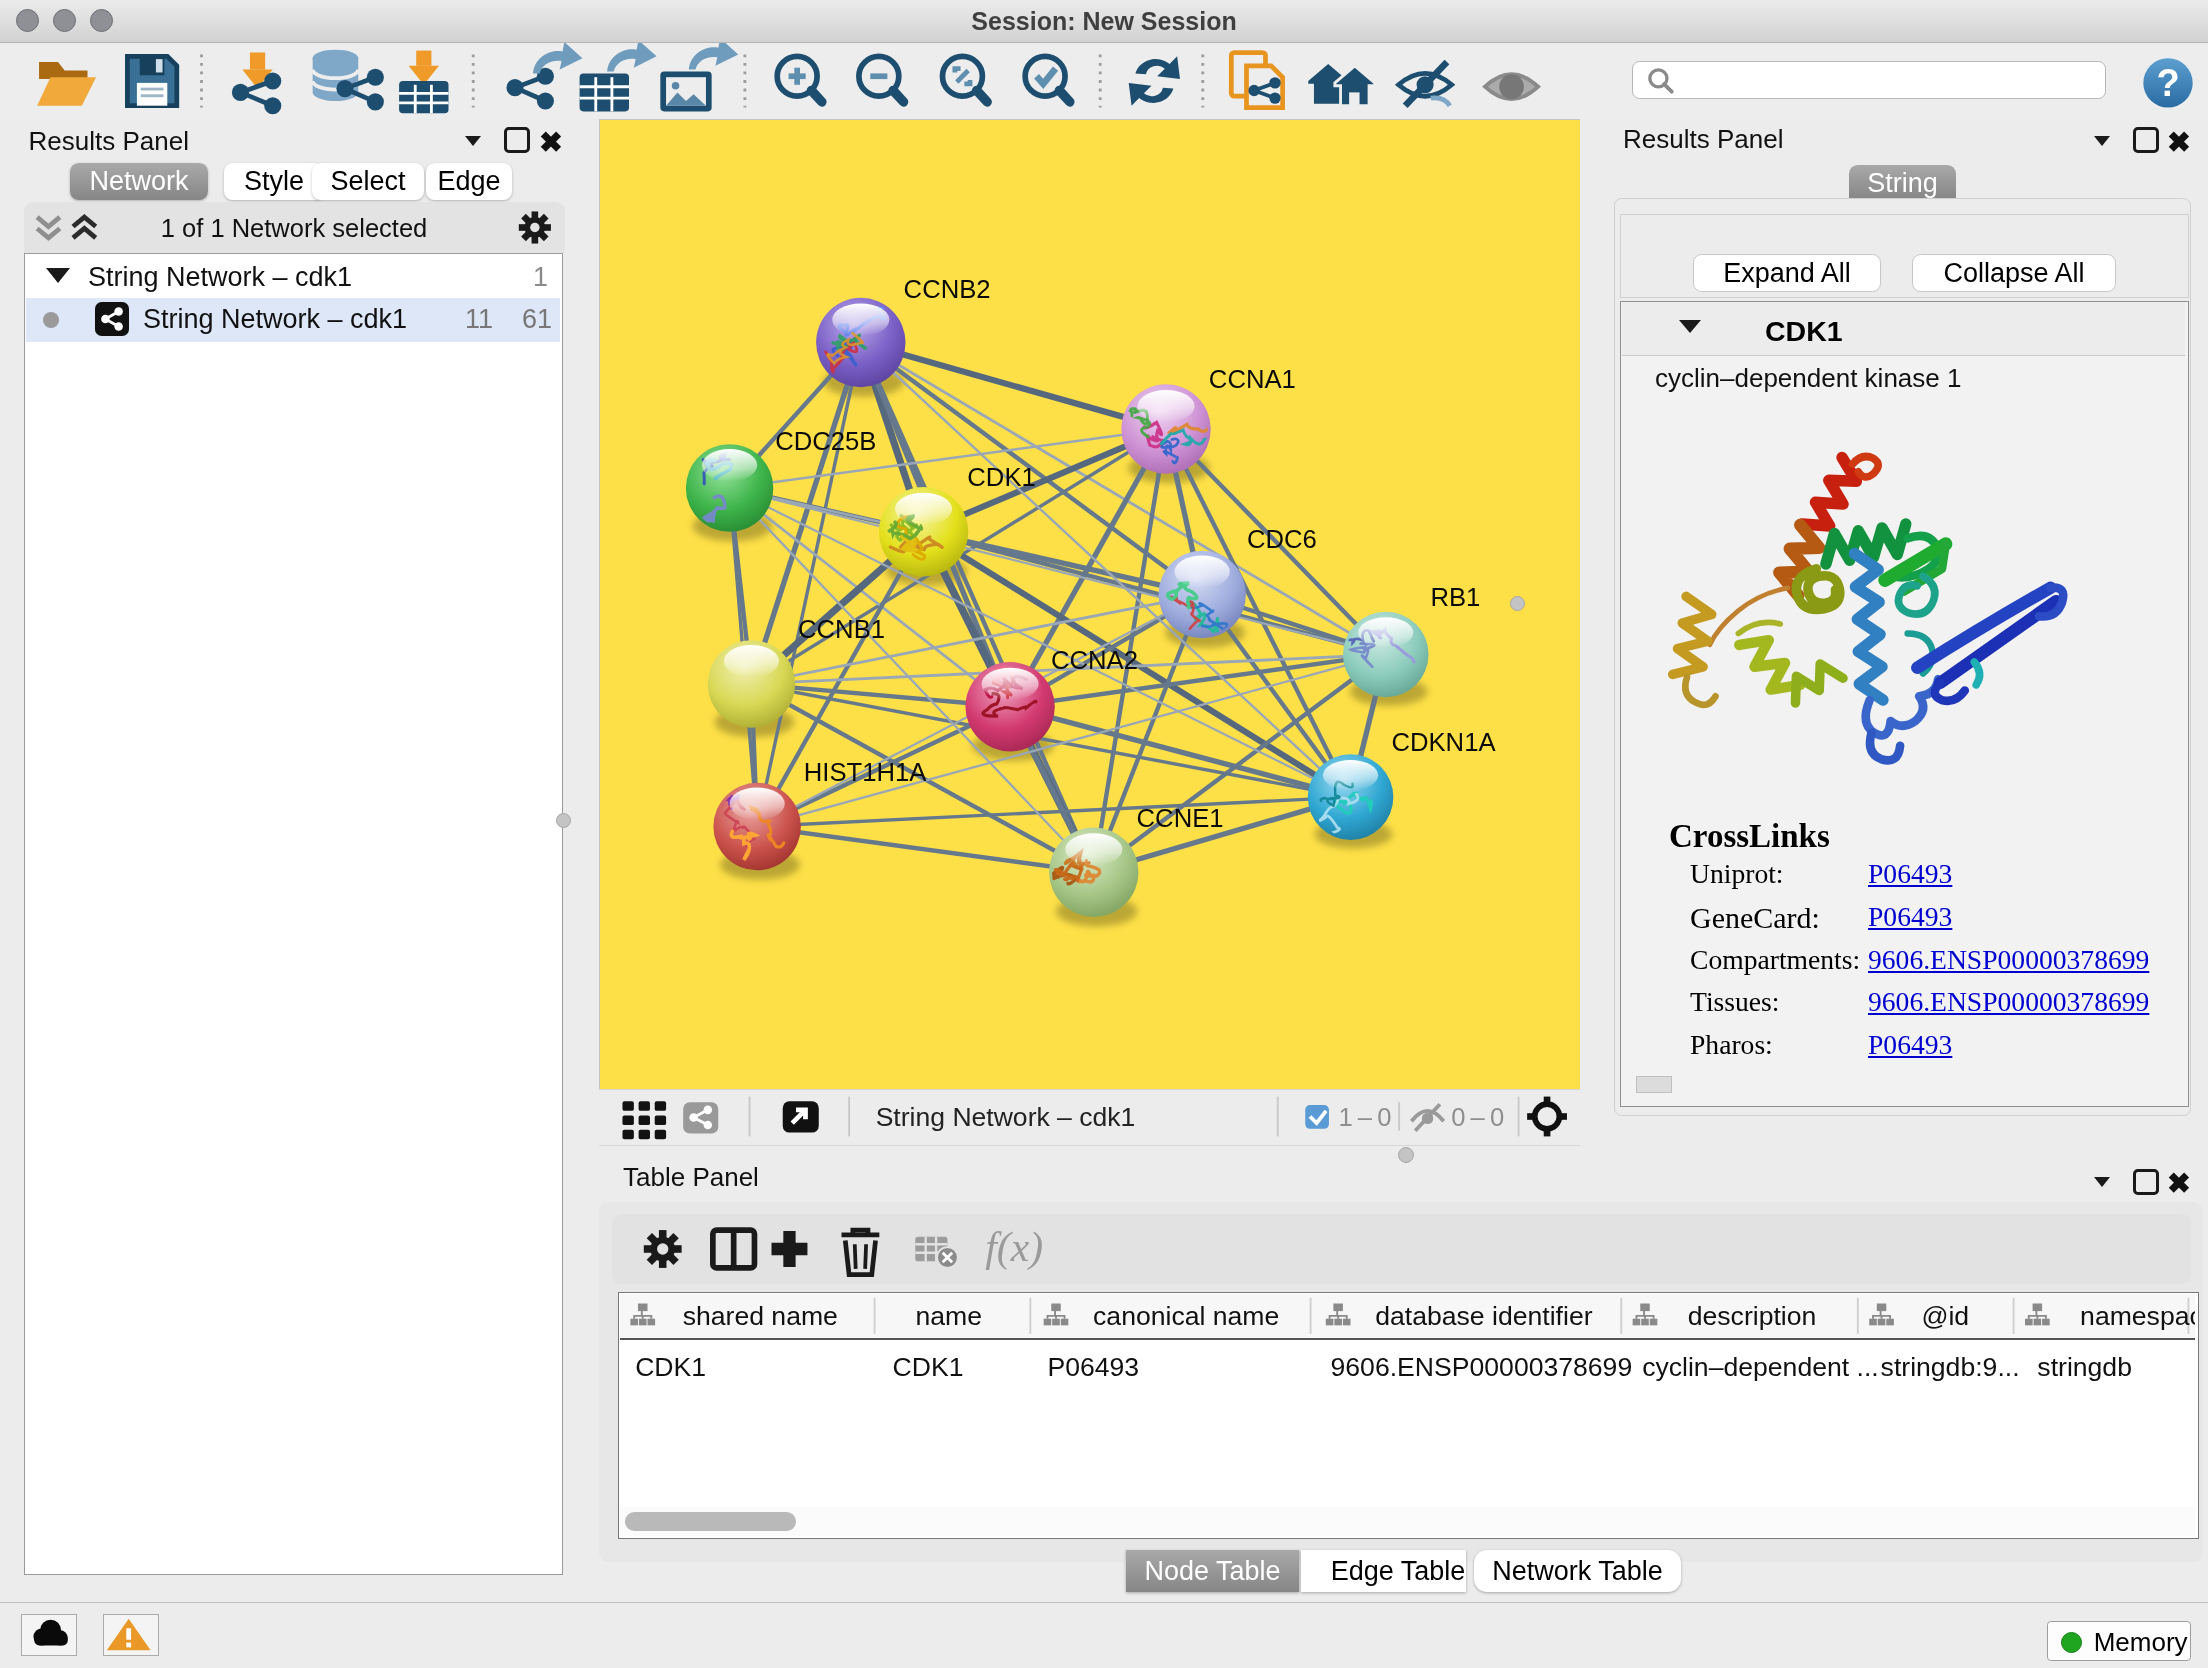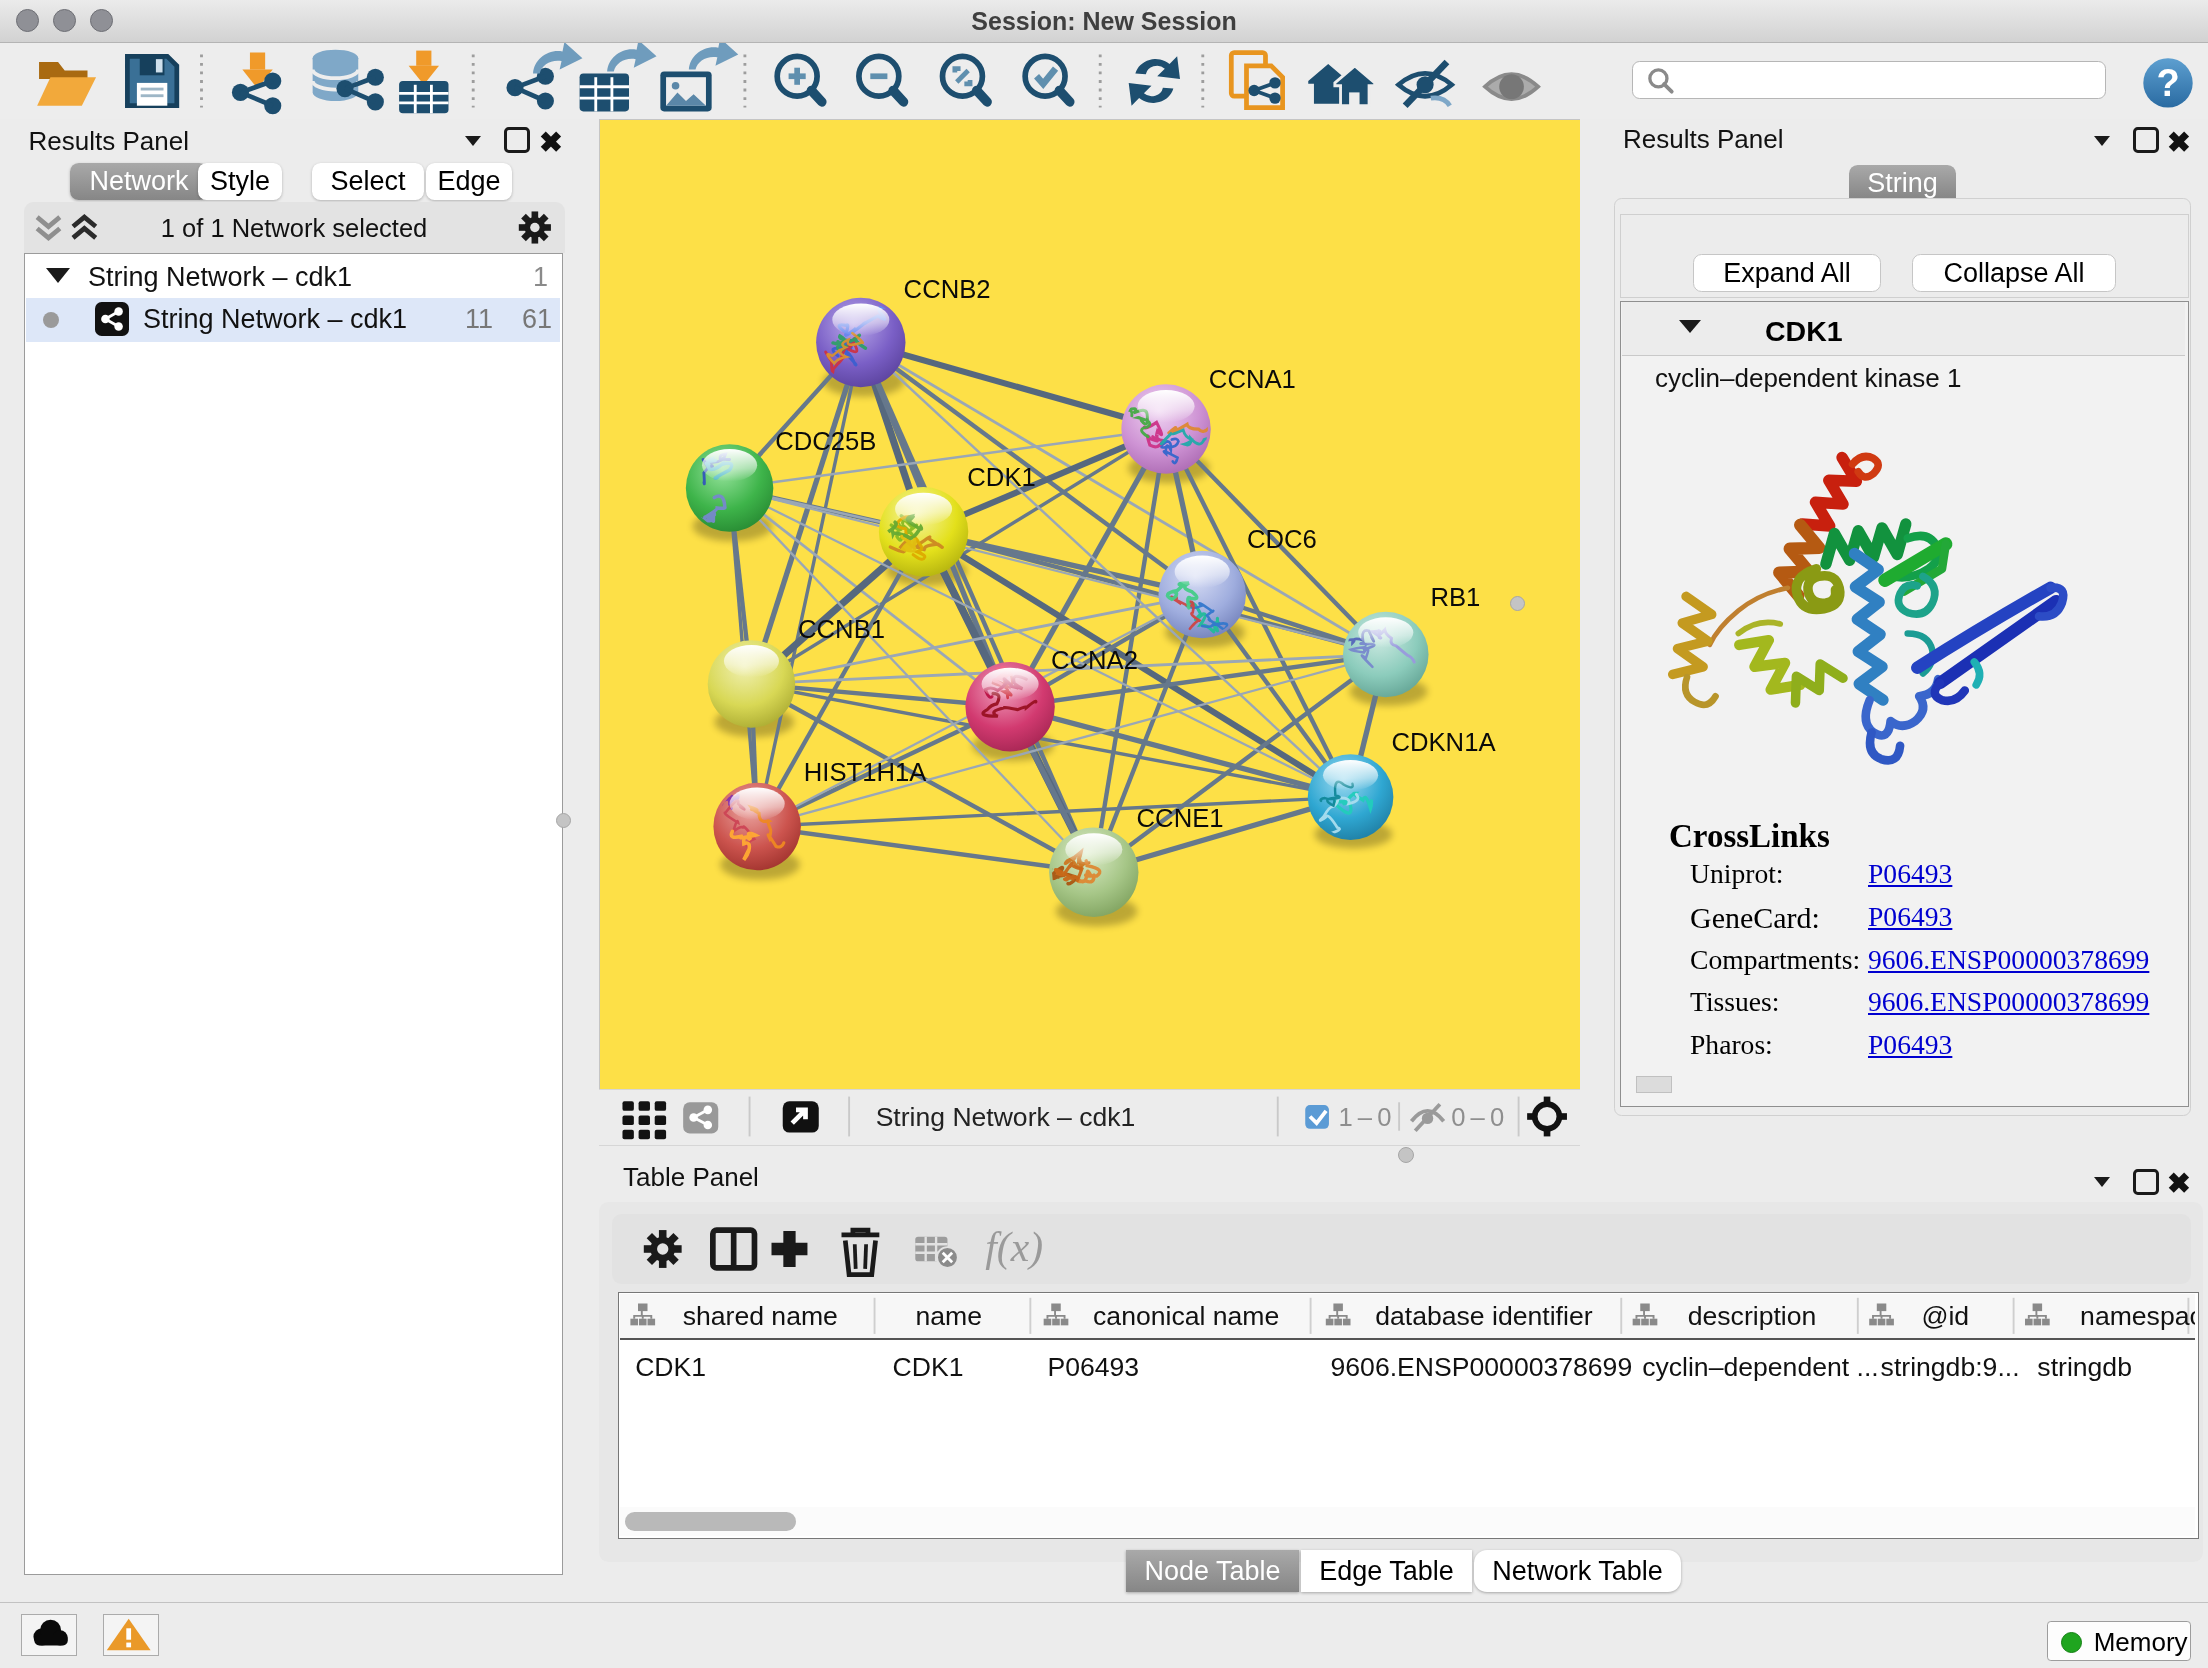--- a/index.html
+++ b/index.html
@@ -241,21 +241,21 @@
 <svg class="abs" style="left:1645px;top:67px;" width="42" height="28.5" viewBox="0 0 44 30">
 <circle cx="14" cy="12" r="9" fill="none" stroke="#8a8a8a" stroke-width="3.5"></circle>
 <line x1="20" y1="18" x2="28" y2="26" stroke="#8a8a8a" stroke-width="4" stroke-linecap="round"></line>
 </svg>
 
 <div id="cp-title" class="abs">Results Panel</div>
 <div class="abs paneltri" style="left:465px;top:136px;"></div>
 <div class="abs panelsq" style="left:504px;top:127px;"></div>
 <div class="abs" style="left:539px;top:126px;font-size:28.5px;font-weight:bold;color:#111;">✖</div>
 <div class="abs tabbtn tabsel" style="left:70px;width:138px;">Network</div>
-<div class="abs tabbtn" style="left:198px;width:84px;">Style</div>
+<div class="abs tabbtn" style="left:224px;width:100px;">Style</div>
 <div class="abs tabbtn" style="left:312px;width:112px;">Select</div>
 <div class="abs tabbtn" style="left:426px;width:86px;">Edge</div>
 <div id="cp-gray" class="abs"></div>
 <svg class="abs" style="left:24px;top:202px;" width="541" height="51" viewBox="0 0 569 54">
 <g fill="none" stroke="#8f8f8f" stroke-width="5">
 <path d="M12,16 l12,10 l12,-10"></path>
       <path d="M12,28 l12,10 l12,-10"></path>
 </g>
 <g fill="none" stroke="#2b2b2b" stroke-width="5">
 <path d="M50,26 l12,-10 l12,10"></path>
@@ -791,21 +791,21 @@
 <text x="449" y="86">P06493</text>
 <text x="747" y="86">9606.ENSP00000378699</text>
 <text x="1075" y="86">cyclin–dependent ...</text>
 <text x="1326" y="86">stringdb:9...</text>
 <text x="1491" y="86">stringdb</text>
 </g>
 </svg>
 <div id="hscroll" class="abs"></div>
 <div id="hthumb" class="abs"></div>
 <div class="abs btab" style="left:1126px;width:173px;background:linear-gradient(#a9a9a9,#868686);color:#fff;">Node Table</div>
-<div class="abs btab" style="left:1301px;width:171px;">Edge Table</div>
+<div class="abs btab" style="left:1301px;width:136px;padding-left:29px;">Edge Table</div>
 <div class="abs btab" style="left:1474px;width:207px;border-radius:13px;">Network Table</div>
 
 <div id="bbar" class="abs"></div>
 <div class="abs bbtn" style="left:21px;"></div>
 <div class="abs bbtn" style="left:103px;"></div>
 <svg class="abs" style="left:21px;top:1614px;" width="143" height="40" viewBox="0 0 150 42">
 <g fill="#0a0a0a">
 <circle cx="22" cy="24" r="9"></circle>
       <circle cx="31" cy="17" r="11"></circle>
       <circle cx="41" cy="25" r="8"></circle>

